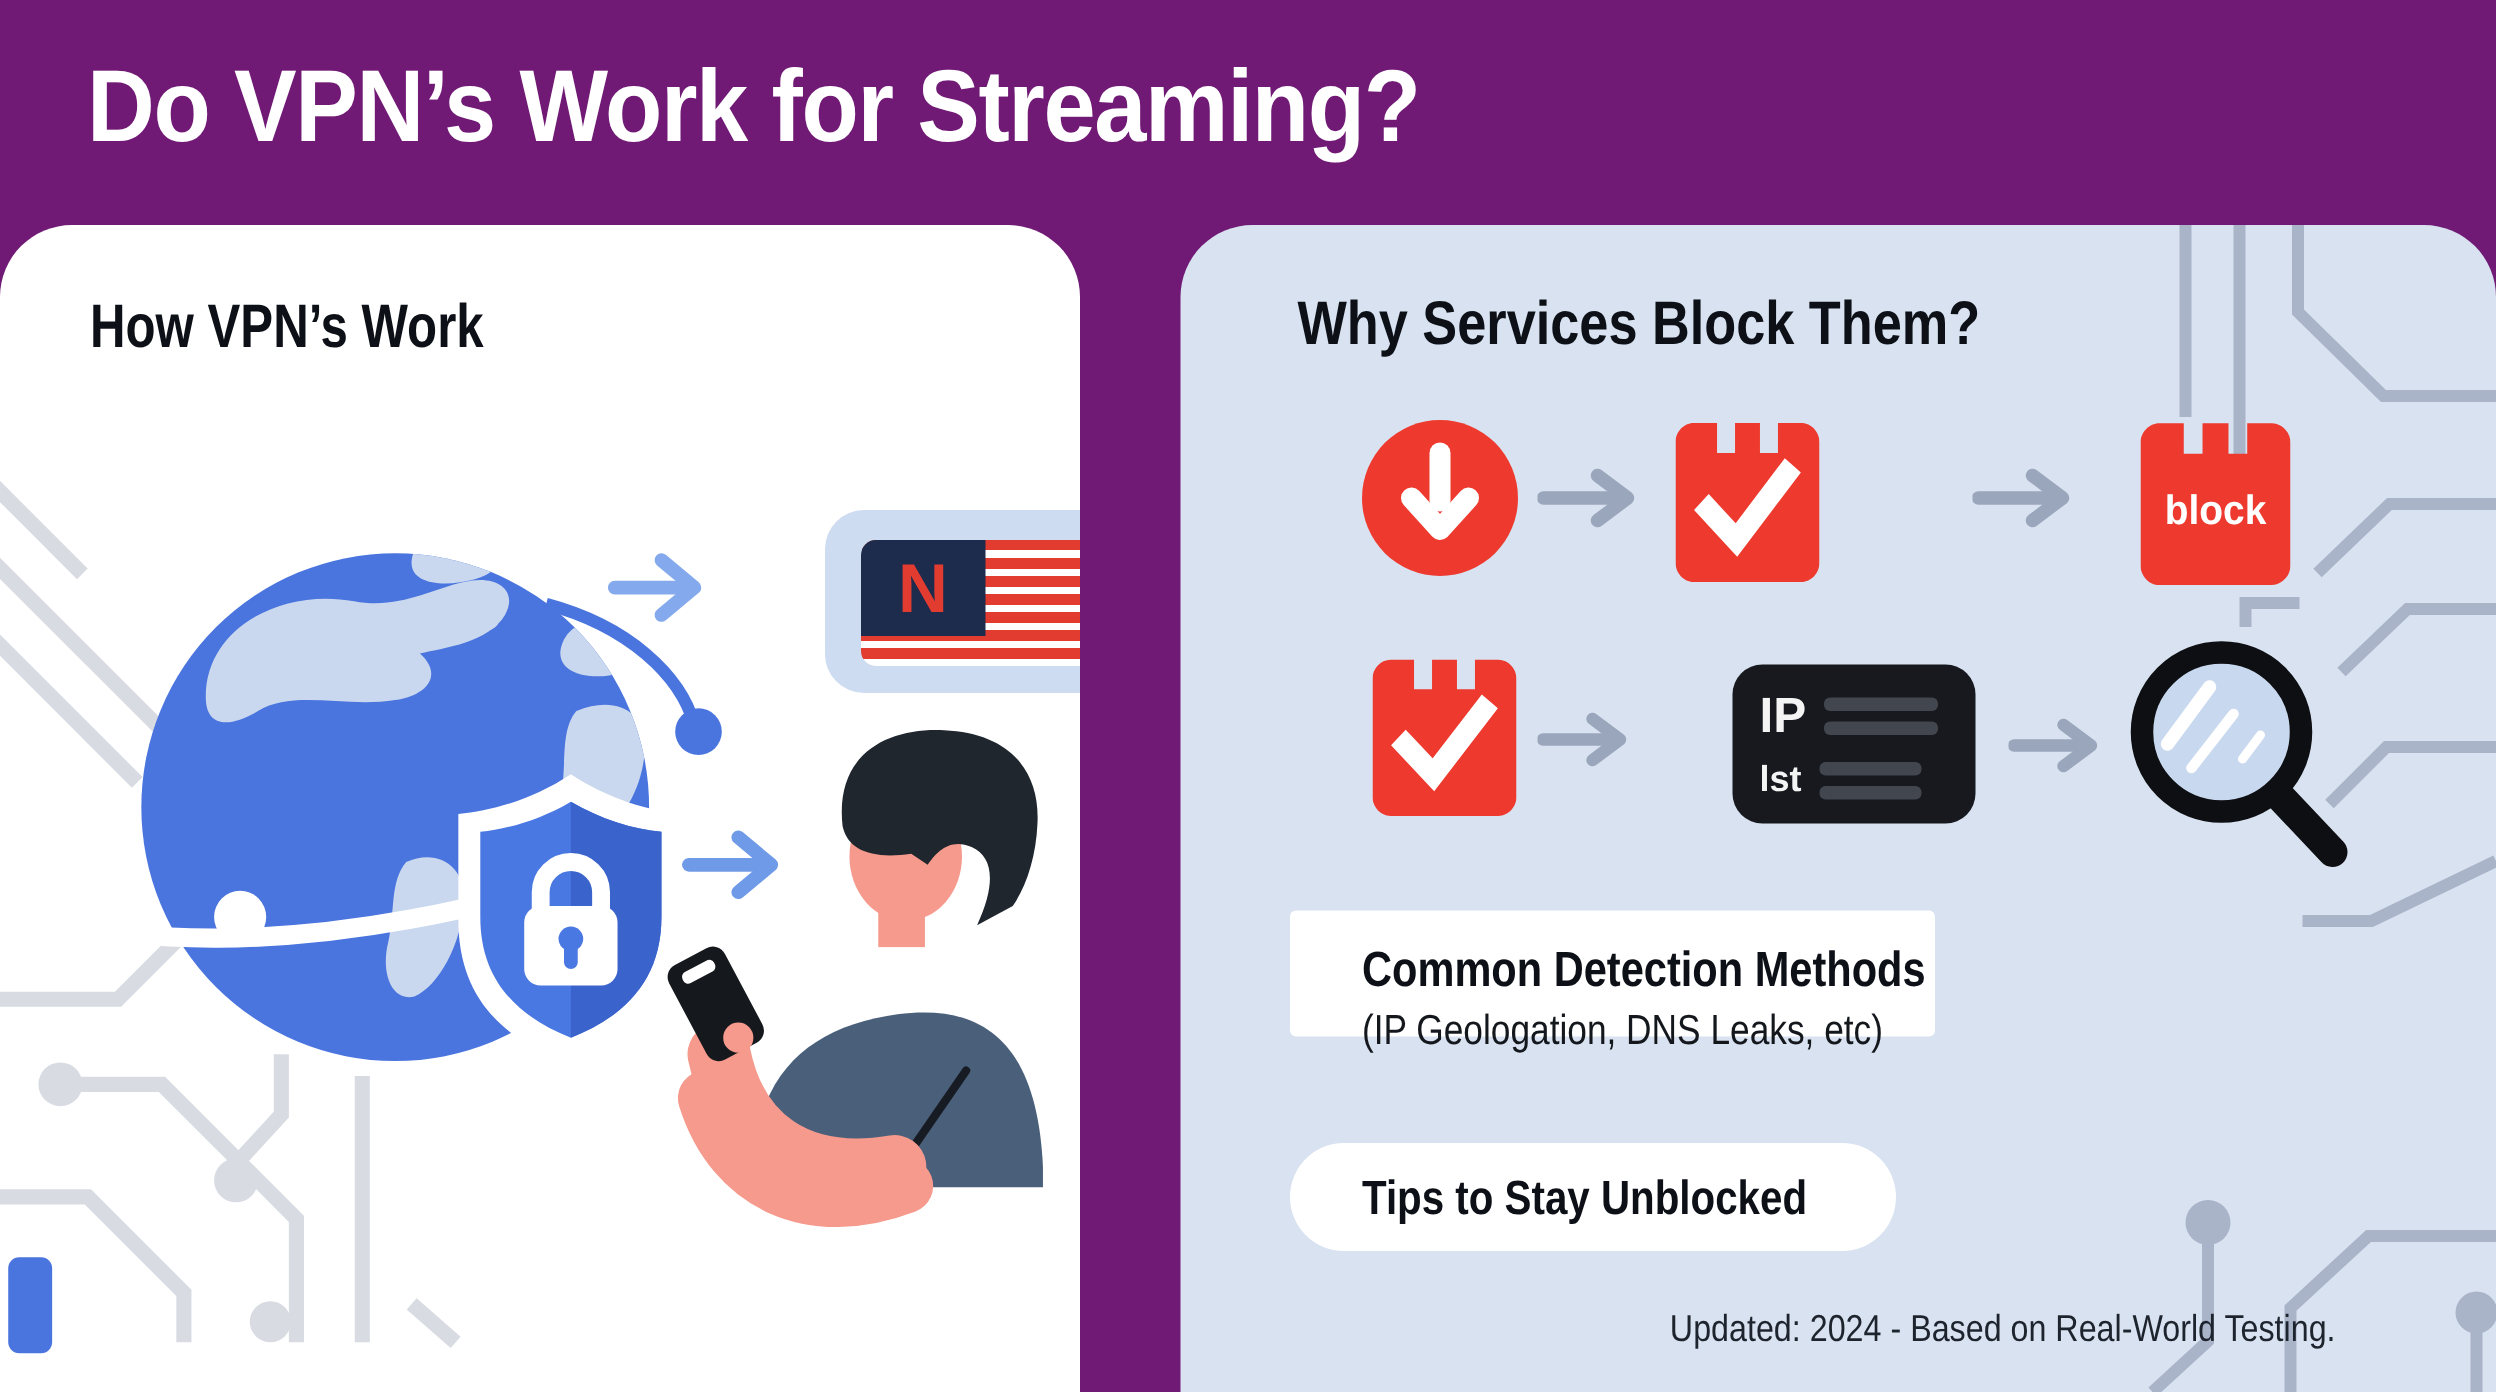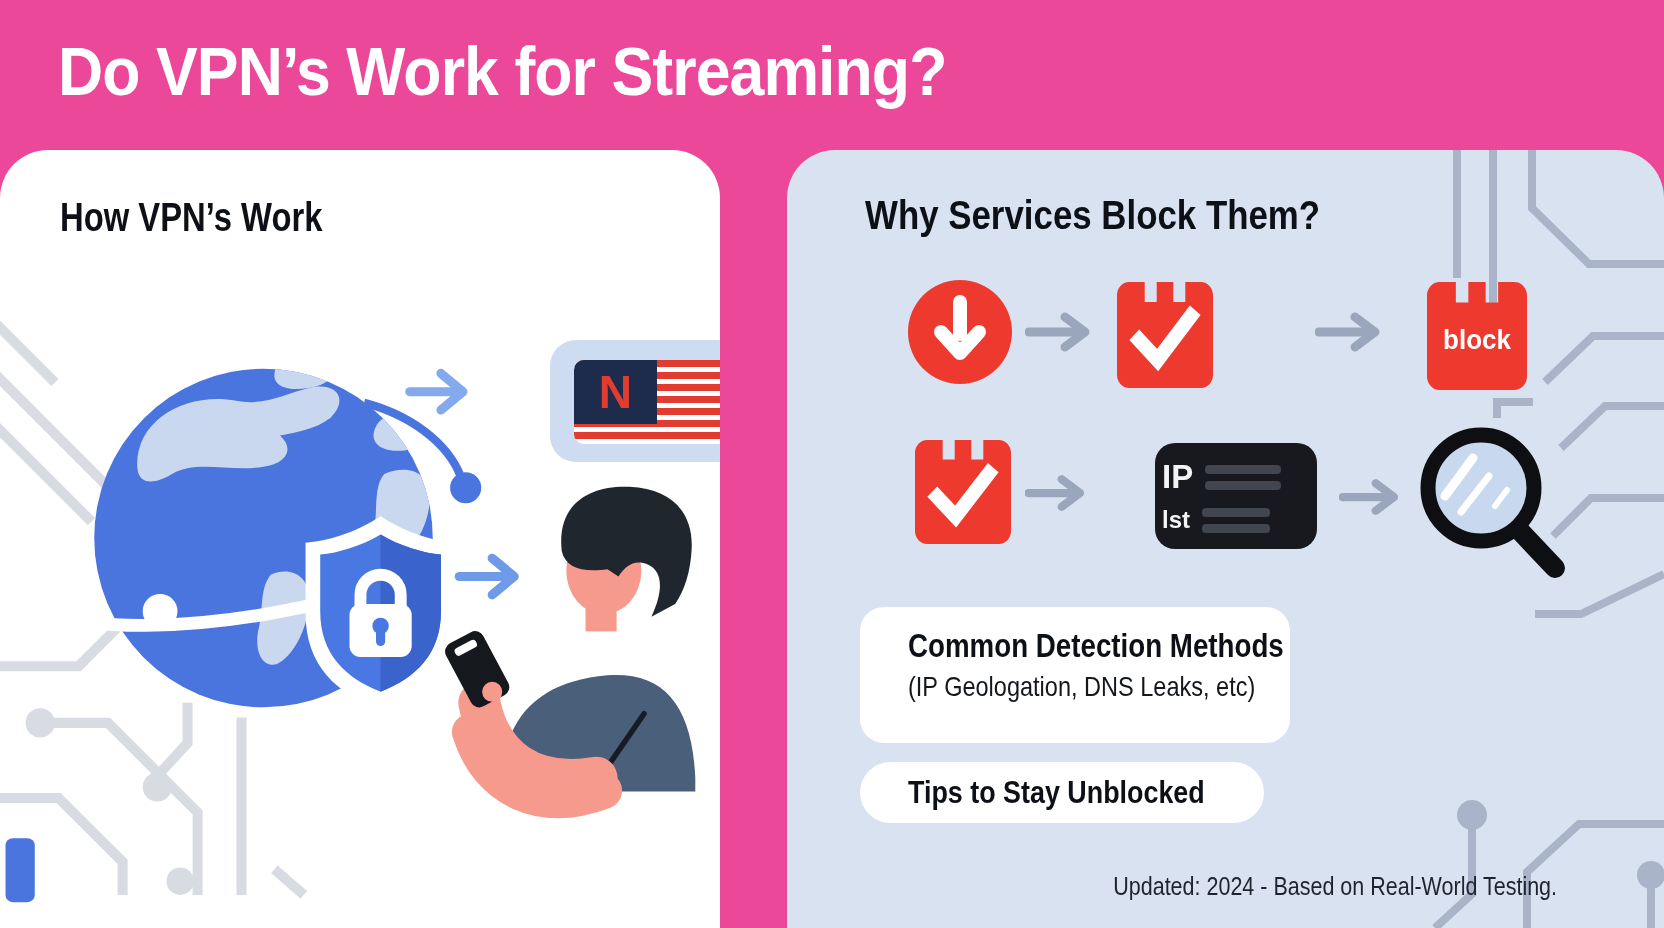--- a/index.html
+++ b/index.html
@@ -1,16 +1,16 @@
 <!DOCTYPE html>
 <html><head>
 <meta charset="utf-8">
 <style>
   html,body{margin:0;padding:0;background:#222a35}
-  .canvas{position:relative;width:1664px;height:928px;background:#ec4899;overflow:hidden;
+  .canvas{position:relative;width:1664px;height:928px;background:#701a75;overflow:hidden;
           font-family:"Liberation Sans",sans-serif}
   .title{position:absolute;left:58px;top:32px;color:#ffffff;font-size:68px;font-weight:700;
          letter-spacing:-1px;transform:scaleX(.92);transform-origin:left top;white-space:nowrap}
   .panel{position:absolute;top:150px;bottom:0;border-radius:48px 48px 0 0;overflow:hidden}
   .panel-left{left:0;width:720px;background:#ffffff}
   .panel-right{left:787px;width:877px;background:#d9e2f0}
   .panel h2{position:absolute;margin:0;color:#0d1117;font-weight:700;white-space:nowrap;z-index:3}
   .panel-left h2{left:60px;top:44px;font-size:41px;transform:scaleX(.80);transform-origin:left top}
   .panel-right h2{left:78px;top:42px;font-size:41px;transform:scaleX(.85);transform-origin:left top}
   .art{position:absolute;left:0;top:0;width:100%;height:100%}
@@ -19,36 +19,36 @@
                background:#cddcf0;border-radius:26px;z-index:2}
   .flag{position:absolute;left:24px;top:20px;right:22px;bottom:18px;border-radius:10px;overflow:hidden;
         background:repeating-linear-gradient(180deg,#e23c31 0 7px,#ffffff 7px 12px)}
   .canton{position:absolute;left:0;top:0;width:48%;height:76%;background:#1d2b4d;
           display:flex;align-items:center;justify-content:center}
   .canton span{color:#e23c31;font-size:46px;font-weight:800;line-height:1}
   
   .flow{position:absolute;z-index:1}
   .ip-box{position:absolute;left:368px;top:293px;width:162px;height:106px;background:#17191e;
           border-radius:20px;z-index:1;display:flex;flex-direction:column;justify-content:center;
-          gap:10px;padding-left:7px;box-sizing:border-box}
+          gap:10px;padding-left:18px;box-sizing:border-box}
   .ip-row{display:flex;align-items:center;gap:12px}
   .ip-row .lbl{color:#f4f4f4;font-weight:700}
   .ip-row.r1 .lbl{font-size:33px}
   .ip-row.r2 .lbl{font-size:24px}
   .bars{display:flex;flex-direction:column;gap:7px}
   .bar{height:9px;background:#42464e;border-radius:4px}
   .r1 .bar{width:76px}.r2 .bar{width:68px}
   
   .info-box{position:absolute;background:#ffffff;z-index:1}
-  .detect-box{left:73px;top:457px;width:430px;height:136px;border-radius:24px}
+  .detect-box{left:73px;top:457px;width:430px;height:84px;border-radius:4px}
   .detect-title{position:absolute;left:48px;top:20px;font-size:33px;font-weight:700;color:#0d1117;
                 transform:scaleX(.84);transform-origin:left top;white-space:nowrap}
   .detect-sub{position:absolute;left:48px;top:64px;font-size:28px;font-weight:400;color:#14181d;
               transform:scaleX(.84);transform-origin:left top;white-space:nowrap}
-  .tips-box{left:73px;top:612px;width:404px;height:61px;border-radius:40px;display:flex;align-items:center}
+  .tips-box{left:73px;top:612px;width:404px;height:72px;border-radius:40px;display:flex;align-items:center}
   .tips-label{margin-left:48px;font-size:32px;font-weight:700;color:#0d1117;
               transform:scaleX(.84);transform-origin:left center;white-space:nowrap}
   .footer-note{position:absolute;right:107px;top:722px;font-size:25px;font-weight:500;color:#1e242e;
                transform:scaleX(.86);transform-origin:right top;white-space:nowrap;z-index:1}
 </style>
 </head>
 <body>
 
 <div class="canvas">
 

